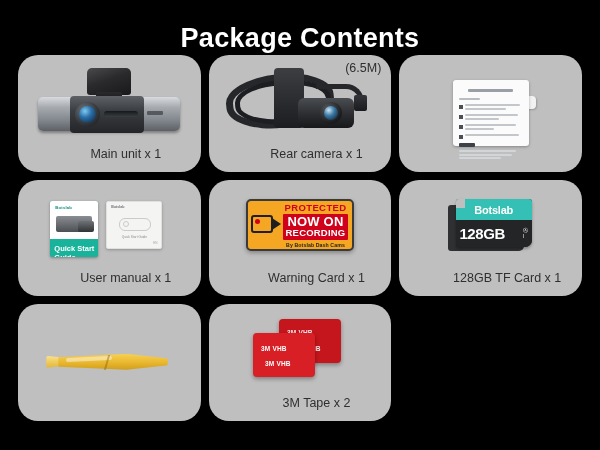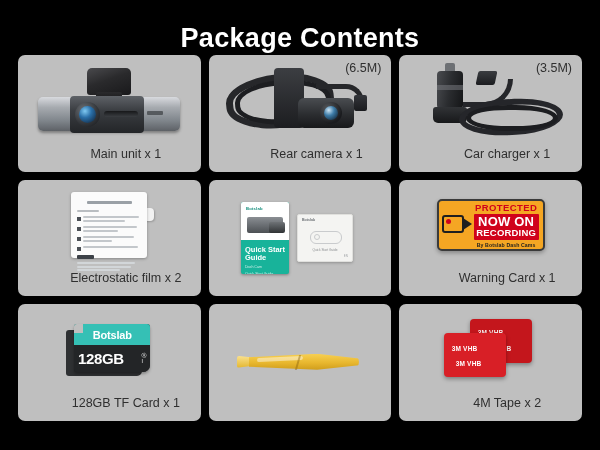--- a/index.html
+++ b/index.html
@@ -25,21 +25,21 @@
   .grid {
     display:grid;
     grid-template-columns:repeat(3,1fr);
     grid-template-rows:repeat(3,1fr);
     gap:8px;
     height:366px;
   }
 
   .card {
     background:#bfbfbf;
-    border-radius:7px;
+    border-radius:20px;
     position:relative;
     display:flex;
     flex-direction:column;
     overflow:hidden;
   }
   .art {
     flex:1;
     position:relative;
     display:flex;
     align-items:center;
@@ -236,22 +236,22 @@
   .ef-row { display:flex; gap:2px; align-items:flex-start; margin-bottom:3px; }
   .ef-bullet { width:4px; height:4px; background:#4a4f55; flex:0 0 auto; margin-top:1px; }
   .ef-lines { flex:1; }
   .ef-line { height:2px; background:#c3c7cb; margin-bottom:1.5px; border-radius:1px; }
   .ef-dark { height:4px; width:26%; background:#3c4147; margin:4px 0 3px; border-radius:1px; }
   .ef-foot { height:2px; background:#d2d6d9; margin-bottom:1.5px; border-radius:1px; }
 
   
   .um { position:relative; width:130px; height:76px; }
   .um-book {
-    position:absolute; left:6px; top:2px;
-    width:48px; height:72px;
+    position:absolute; left:6px; top:14px;
+    width:48px; height:56px;
     background:#18b39a;
     border-radius:2px;
     box-shadow:0 1px 3px rgba(0,0,0,.35);
     overflow:hidden;
   }
   .um-book-top { height:38px; background:#ffffff; position:relative; }
   .um-logo {
     position:absolute; left:5px; top:4px;
     font-size:4.2px; font-weight:bold; color:#0f8c7a; letter-spacing:.2px;
   }
@@ -450,36 +450,20 @@
           <div class="rc-wrap"></div>
           <div class="rc-cam"></div>
           <div class="rc-lensring"></div>
           <div class="rc-lens"></div>
           <div class="rc-plug"></div>
         </div>
       </div>
       <div class="label">Rear camera x 1</div>
     </div>
 
-    <div class="card">
-      <div class="badge">(3.5M)</div>
-      <div class="art">
-        <div class="cc">
-          <div class="cc-tip"></div>
-          <div class="cc-body"></div>
-          <div class="cc-band"></div>
-          <div class="cc-base"></div>
-          <div class="cc-elbow"></div>
-          <div class="cc-lead"></div>
-          <div class="cc-coil"></div>
-          <div class="cc-coil2"></div>
-        </div>
-      </div>
-      <div class="label">Car charger x 1</div>
-    </div>
 
     <div class="card">
       <div class="art">
         <div class="ef">
           <div class="ef-tab"></div>
           <div class="ef-sheet">
             <div class="ef-head"></div>
             <div class="ef-sub"></div>
             <div class="ef-row">
               <div class="ef-bullet"></div>
@@ -508,21 +492,20 @@
                 <div class="ef-line" style="width:94%"></div>
               </div>
             </div>
             <div class="ef-dark"></div>
             <div class="ef-foot" style="width:90%"></div>
             <div class="ef-foot" style="width:84%"></div>
             <div class="ef-foot" style="width:66%"></div>
           </div>
         </div>
       </div>
-      <div class="label">Electrostatic film x 2</div>
     </div>
 
     <div class="card">
       <div class="art">
         <div class="um">
           <div class="um-book">
             <div class="um-book-top">
               <div class="um-logo">Botslab</div>
               <div class="um-dev"></div>
               <div class="um-dev2"></div>
@@ -536,20 +519,21 @@
           </div>
           <div class="um-card">
             <div class="um-card-logo">Botslab</div>
             <div class="um-card-shape"></div>
             <div class="um-card-dot"></div>
             <div class="um-card-txt">Quick Start Guide</div>
             <div class="um-card-pg">EN</div>
           </div>
         </div>
       </div>
+      <div class="label">User manual x 1</div>
     </div>
 
     <div class="card">
       <div class="art">
         <div class="wc">
           <div class="wc-cam">
             <div class="wc-cam-body"></div>
             <div class="wc-cam-lens"></div>
             <div class="wc-cam-dot"></div>
           </div>
@@ -605,17 +589,17 @@
           <div class="tp-sq tp-back">
             <div class="tp-t1">3M  VHB</div>
             <div class="tp-t2">3M  VHB</div>
           </div>
           <div class="tp-sq tp-front">
             <div class="tp-t1">3M  VHB</div>
             <div class="tp-t2">3M  VHB</div>
           </div>
         </div>
       </div>
-      <div class="label">4M Tape x 2</div>
+      <div class="label">3M Tape x 2</div>
     </div>
 
   </div>
 </div>
 
 </body></html>

